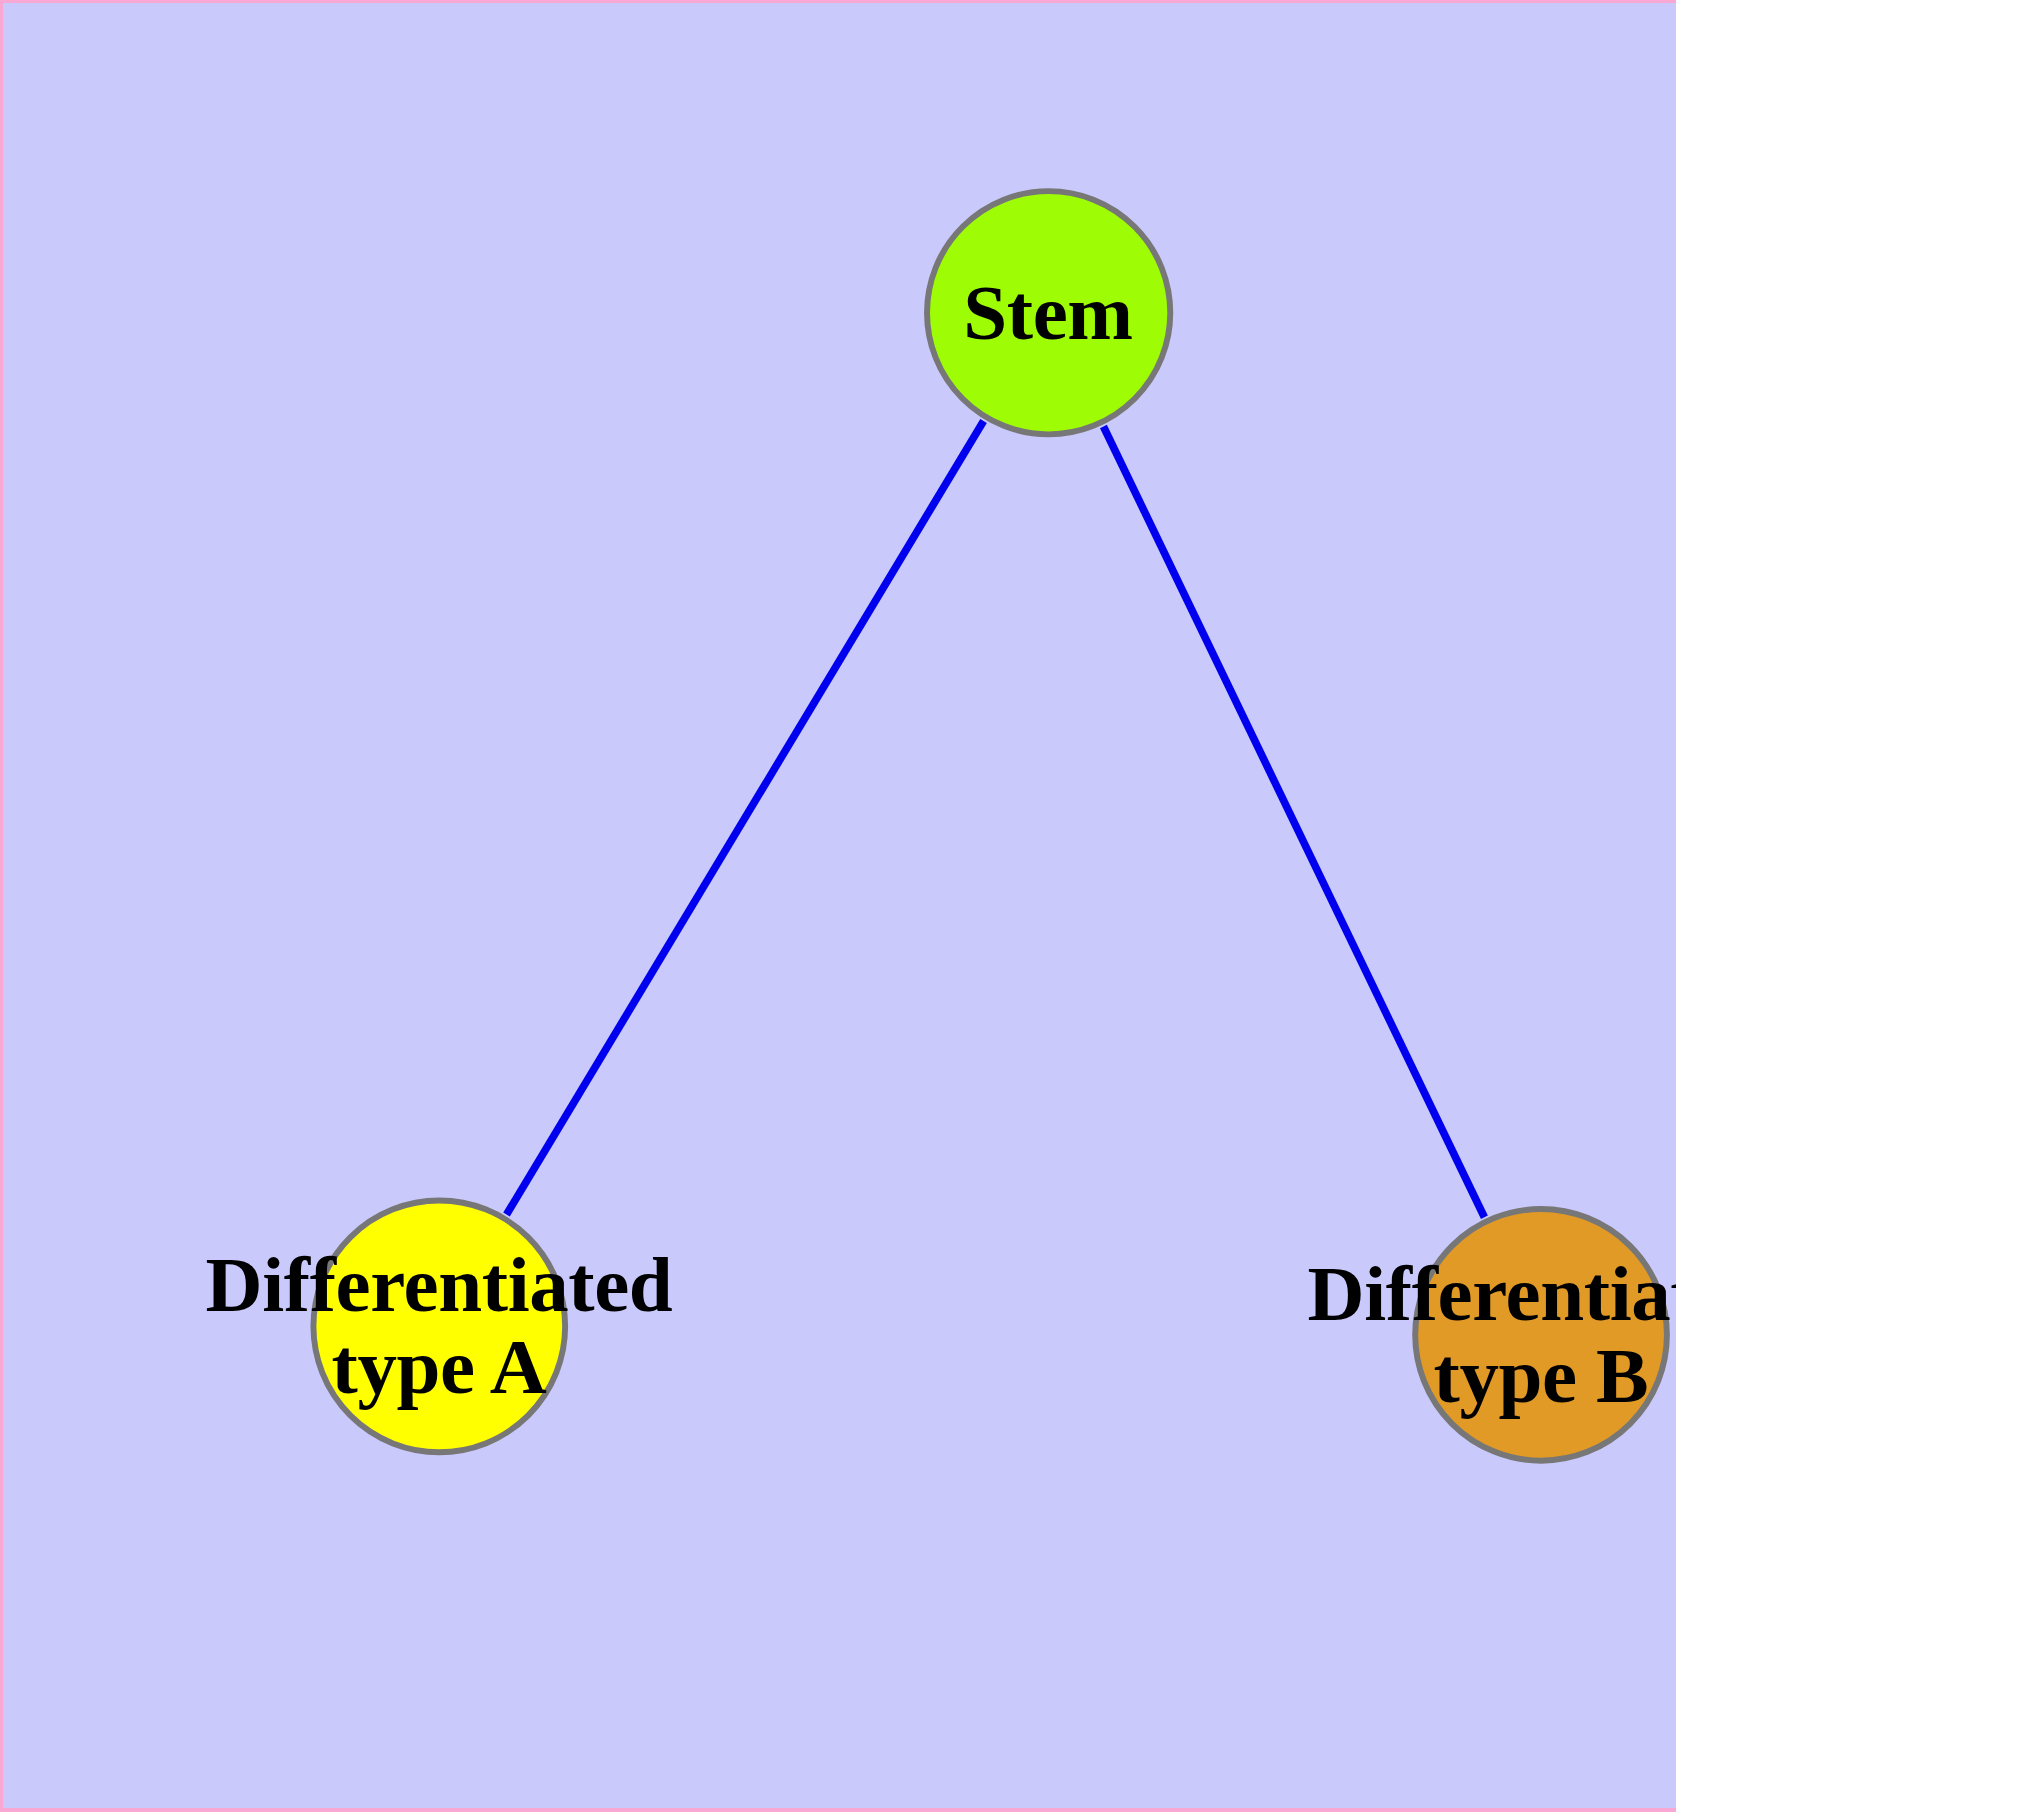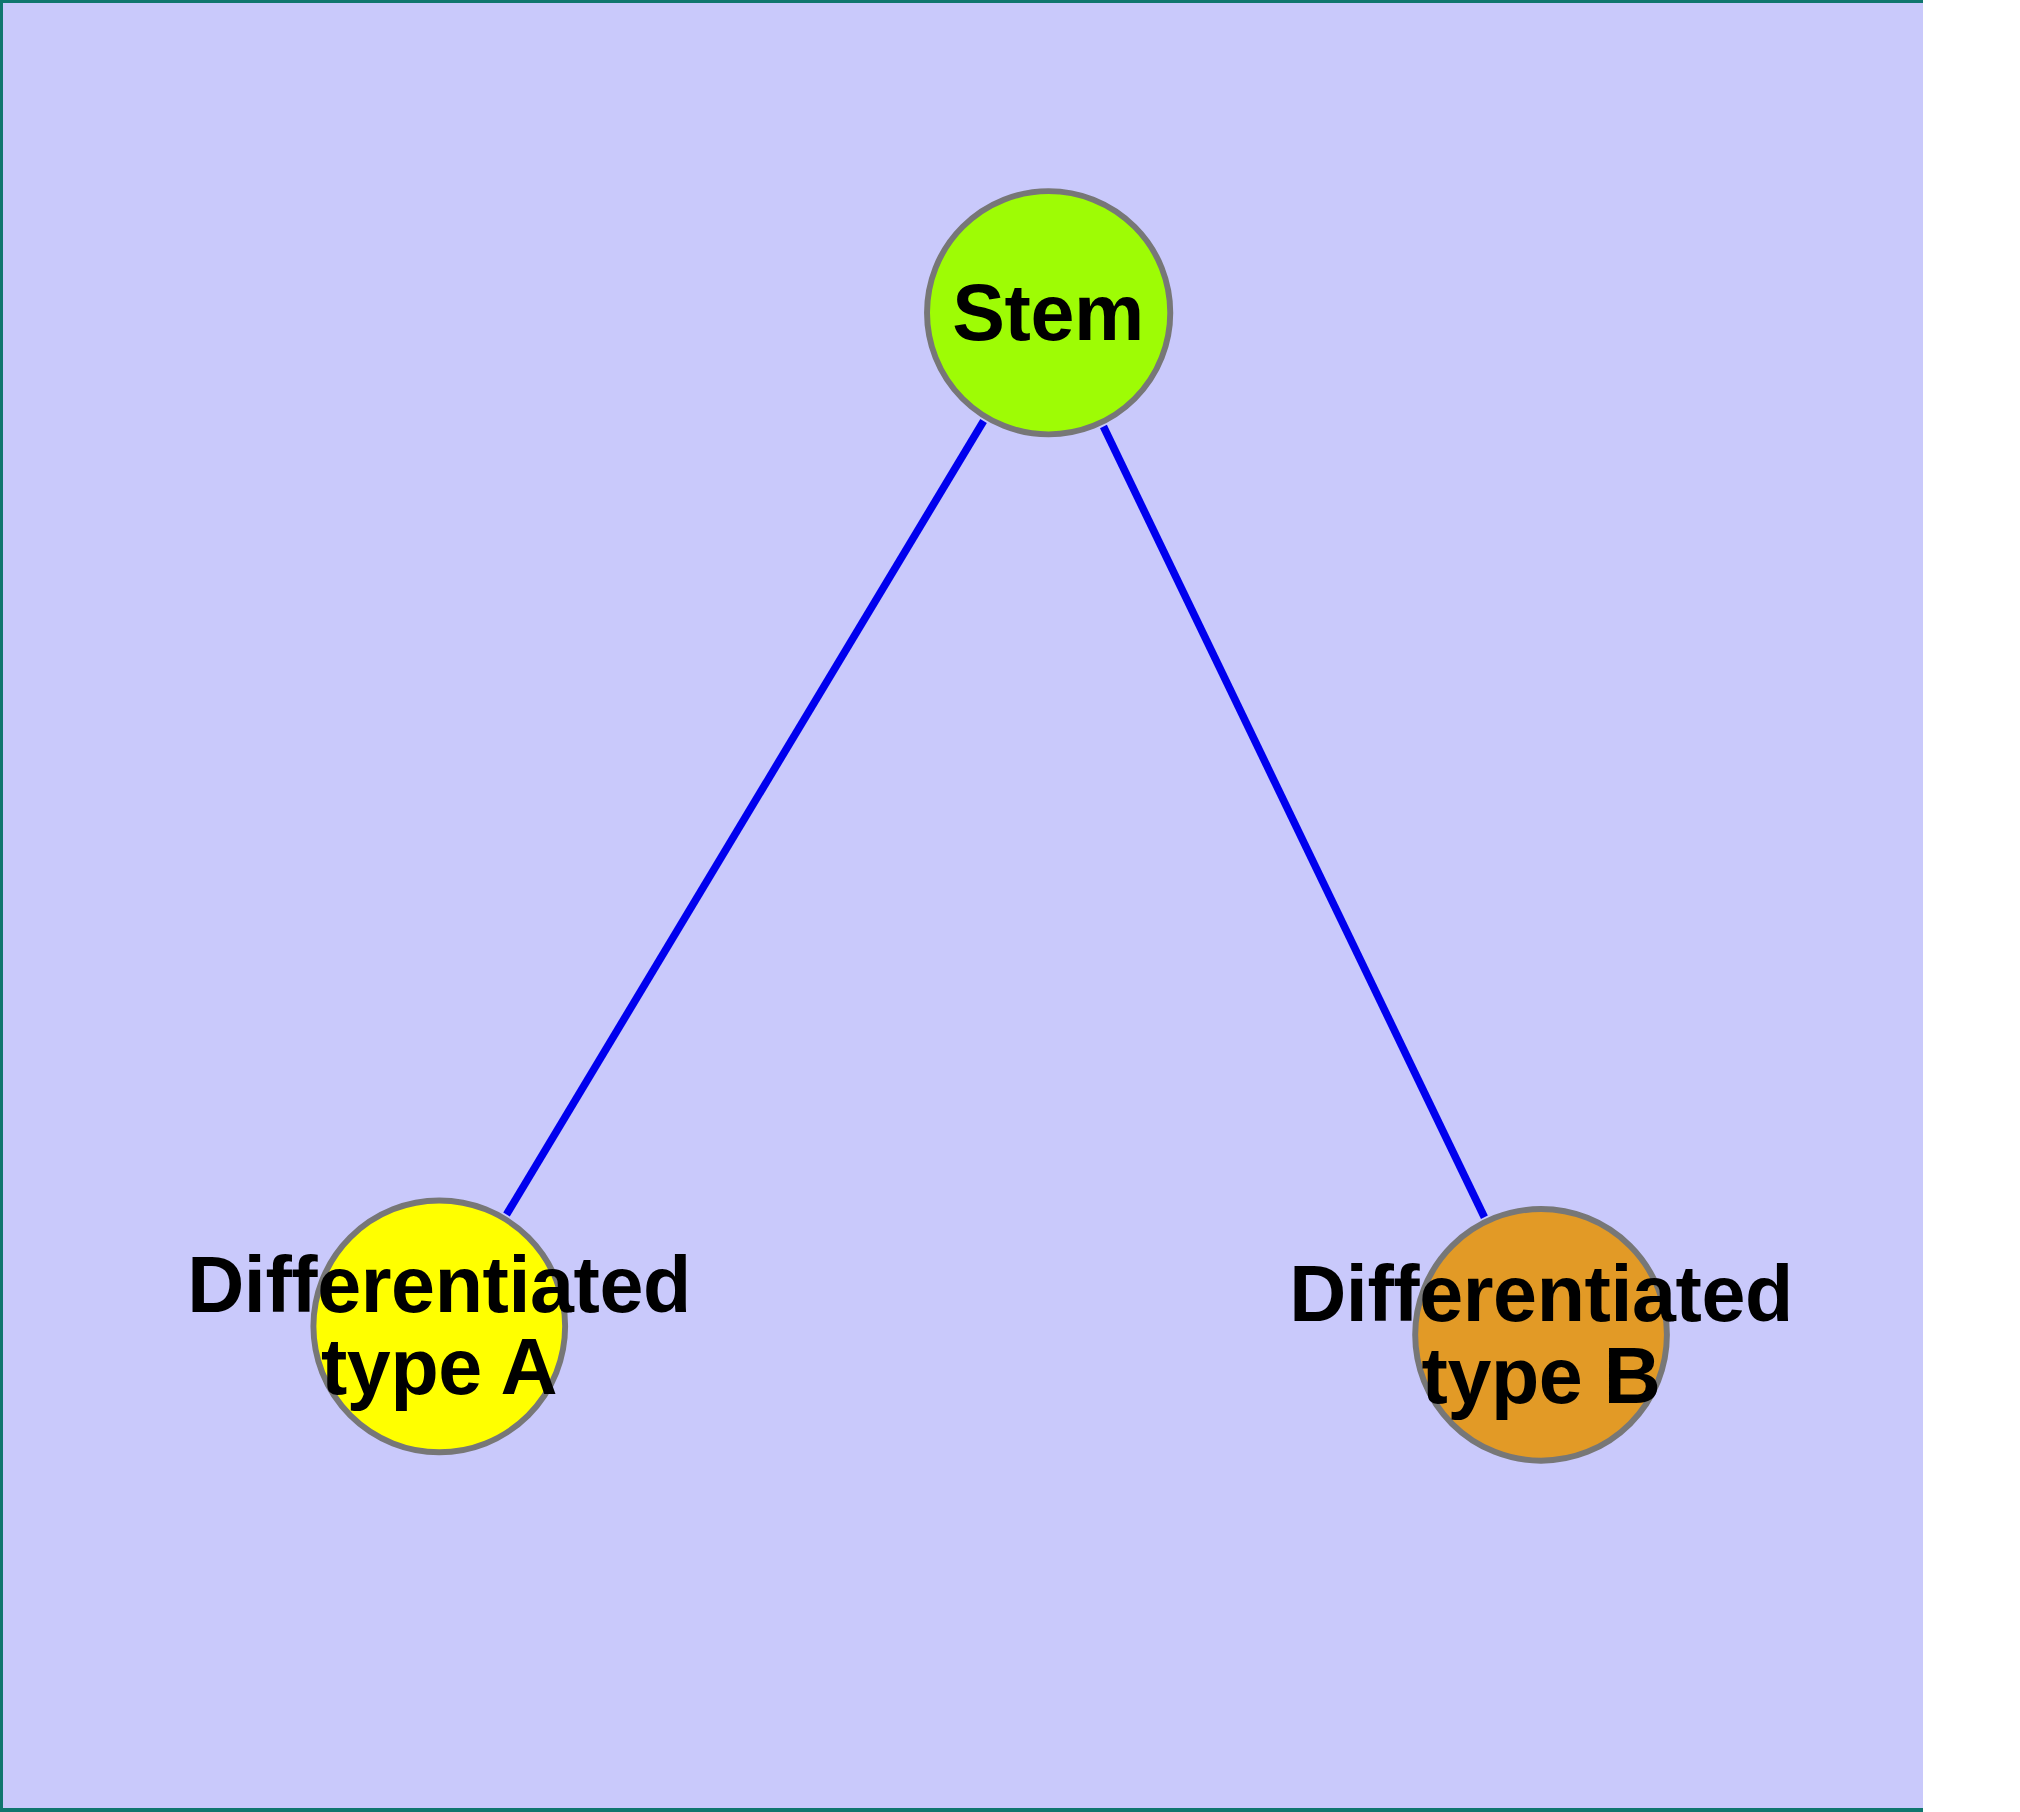--- a/index.html
+++ b/index.html
@@ -2,25 +2,25 @@
 <html style="font-size:13.6px"><head>
 <meta charset="utf-8">
 <style>
   html, body {
     margin: 0;
     padding: 0;
     background: #ffffff;
   }
   #canvas {
     position: relative;
-    width: 1923px;
+    width: 1676px;
     height: 1812px;
-    background: #0f766e;
+    background: #f9a8d4;
     overflow: hidden;
-    font-family: Liberation Sans, sans-serif;
+    font-family: Liberation Serif, serif;
   }
   #plot-area {
     position: absolute;
     left: 3.4px;
     top: 3.4px;
     width: 2014px;
     height: 1805px;
     background: #c9c9fb;
   }
   #graph-svg {

